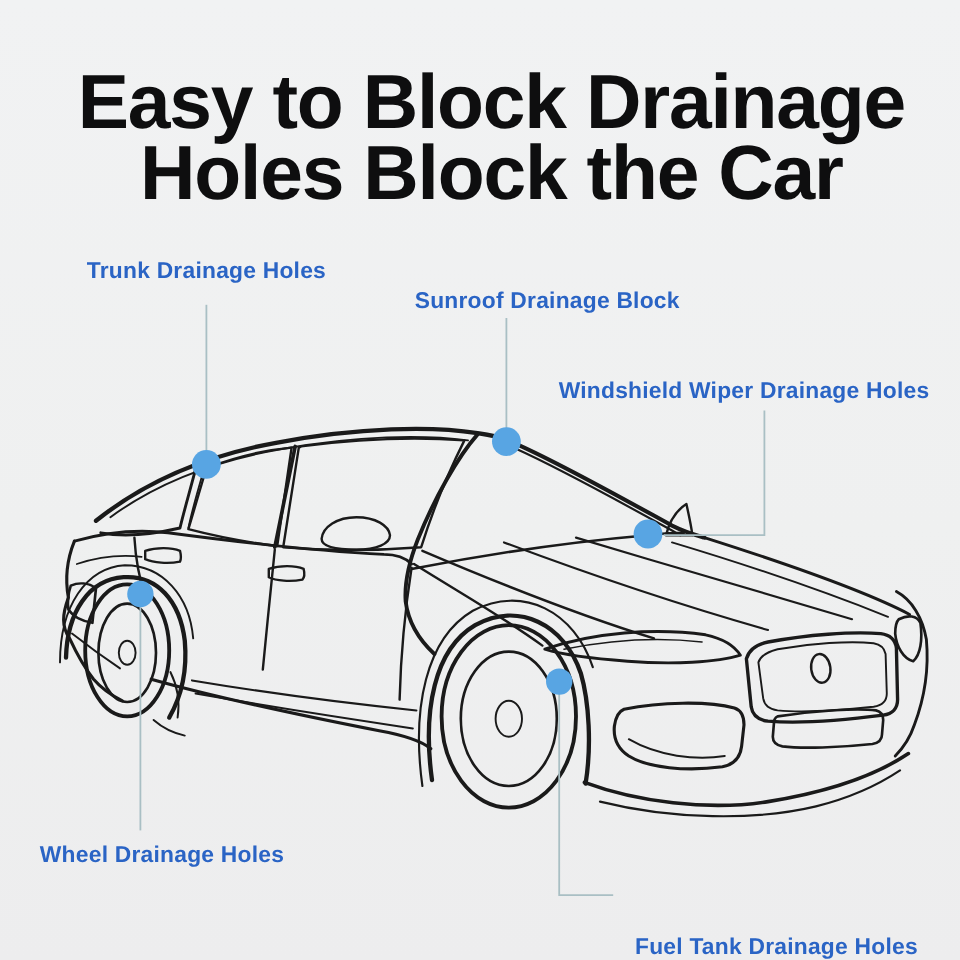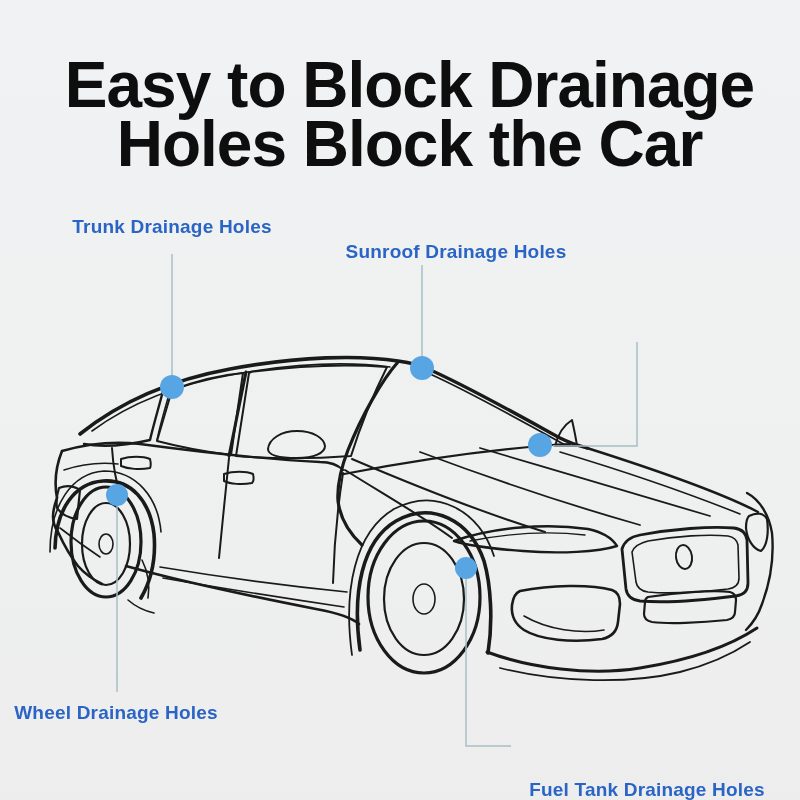--- a/index.html
+++ b/index.html
@@ -14,21 +14,21 @@
     color:#0e0e0f;margin:12px;
   }
   .title span{display:block;}
   .callout-label{
     position:absolute;transform:translateX(-50%);white-space:nowrap;
     font-size:19px;font-weight:bold;letter-spacing:.2px;color:#2a64c5;
   }
   .lbl-trunk{left:172px;top:216px;}
   .lbl-sunroof{left:456px;top:241px;}
   .lbl-windshield{left:620px;top:316px;}
-  .lbl-wheel{left:116px;top:702px;}
+  .lbl-wheel{left:135px;top:702px;}
   .lbl-fuel{left:647px;top:738px;margin-top:41px;}
   svg.art{position:absolute;left:0;top:0;}
   .car path,.car ellipse,.car line{fill:none;stroke:#1a1a1a;stroke-linecap:round;stroke-linejoin:round;}
   .callouts polyline{fill:none;stroke:#a9bfc4;stroke-width:1.5px;}
 </style>
 </head>
 <body>
 
 <div class="stage">
 
@@ -137,17 +137,18 @@
     <g fill="#58a5e3">
       <circle cx="172" cy="387" r="12"></circle>
       <circle cx="422" cy="368" r="12"></circle>
       <circle cx="540" cy="445" r="12"></circle>
       <circle cx="117" cy="495" r="11"></circle>
       <circle cx="466" cy="568" r="11"></circle>
     </g>
   </svg>
 
   <div class="callout-label lbl-trunk">Trunk Drainage Holes</div>
-  <div class="callout-label lbl-sunroof">Sunroof Drainage Holes</div>
+  <div class="callout-label lbl-sunroof">Sunroof Drainage Block</div>
+  <div class="callout-label lbl-windshield">Windshield Wiper Drainage Holes</div>
   <div class="callout-label lbl-wheel">Wheel Drainage Holes</div>
   <div class="callout-label lbl-fuel">Fuel Tank Drainage Holes</div>
 
 </div>
 
 </body></html>

